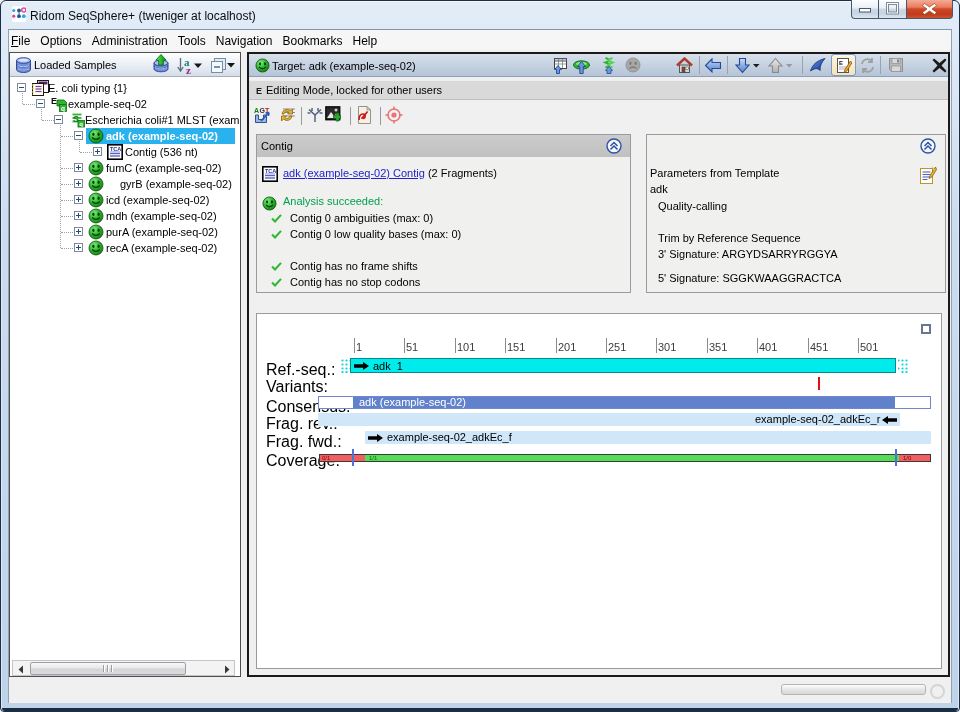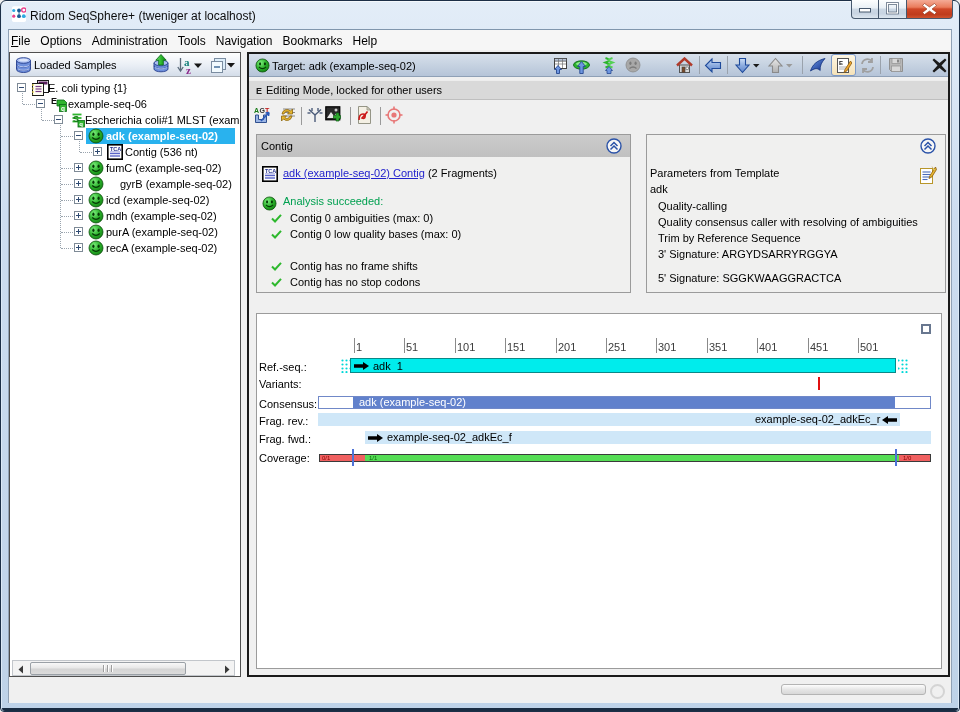--- a/index.html
+++ b/index.html
@@ -94,21 +94,21 @@
 
 
 .prow { position:absolute; left:3px; font-size:11px; white-space:nowrap; }
 
 
 #viewer { position:absolute; left:7px; top:259px; width:686px; height:356px; border:1px solid #9b9b9b; background:#fff; }
 #viewer-head { position:absolute; left:0; top:0; width:684px; height:21px;
   background:linear-gradient(180deg,#cbcbcb 0%,#c0c0c0 100%);
   font-size:11px; line-height:22px; padding-left:4px; }
 #vh-box { position:absolute; right:10px; top:10px; width:10px; height:10px; border:2px solid #68778f; }
-.vlabel { position:absolute; left:2px; font-size:11px; white-space:nowrap; }
+.vlabel { position:absolute; left:9px; font-size:16px; white-space:nowrap; }
 .rtick { position:absolute; width:1px; height:15px; background:#8a8a8a; top:24px; }
 .rlab { position:absolute; top:27px; font-size:11px; color:#3c3c3c; }
 
 
 #statusbar { position:absolute; left:9px; top:677px; width:942px; height:26px; background:#f0f0f0; }
 #progress { position:absolute; left:772px; top:7px; width:145px; height:11px; border:1px solid #b4b4b4; background:linear-gradient(180deg,#fdfdfd 0%,#e4e4e4 55%,#d8d8d8 100%); border-radius:3px; }
 #grip { position:absolute; left:921px; top:7px; width:15px; height:15px; border:2px solid #d4d4d4; border-radius:50%; background:transparent; }
 </style>
 </head>
 <body>
@@ -238,21 +238,21 @@
           <i></i>
         </span>
       <span class="tico" style="left:40px">
           <svg width="18" height="16" viewBox="0 0 18 16">
         <text x="1" y="8" font-size="9" font-weight="bold" fill="#111" font-family="Liberation Sans">E</text>
         <path d="M7 4 L14 4 L17 7 L14 10 L7 10 Z" fill="#2fb52f" stroke="#0d6a1a" stroke-width="0.8"></path>
         <rect x="9.5" y="8.5" width="7" height="7" fill="#2fb52f" stroke="#0d6a1a" stroke-width="0.8"></rect>
         <text x="13" y="14.5" font-size="6.5" font-weight="bold" fill="#fff" text-anchor="middle" font-family="Liberation Sans">q</text>
       </svg>
         </span>
-      <span style="position:absolute;left:58px">example-seq-06</span>
+      <span style="position:absolute;left:58px">example-seq-02</span>
     </div>
 
     <div class="trow" style="left:0;top:34px">
       <span class="texp" style="left:44px">
           <i></i>
         </span>
       <span class="tico" style="left:62px">
           <svg width="13" height="16" viewBox="0 0 13 16">
         <g stroke="#2fb52f" stroke-width="1.8">
               <line x1="0.5" y1="2.5" x2="9.5" y2="2.5"></line>
@@ -685,21 +685,20 @@
     <div class="chev" style="right:9px">
         <svg width="16" height="16" viewBox="0 0 16 16">
       <circle cx="8" cy="8" r="7" fill="#f6f6f6" stroke="#2a52a8" stroke-width="1.4"></circle>
       <path d="M4.5 8 L8 4.5 L11.5 8 M4.5 11.5 L8 8 L11.5 11.5" fill="none" stroke="#2a52a8" stroke-width="1.5"></path>
     </svg>
       </div>
     <div class="pbody" id="params-body">
       <div class="prow" style="top:9px">Parameters from Template</div>
       <div class="prow" style="top:25px">adk</div>
       <div class="prow" style="left:11px;top:42px">Quality-calling</div>
-      <div class="prow" style="left:11px;top:58px">Quality consensus caller with resolving of ambiguities</div>
       <div class="prow" style="left:11px;top:74px">Trim by Reference Sequence</div>
       <div class="prow" style="left:11px;top:90px">3' Signature: ARGYDSARRYRGGYA</div>
       <div class="prow" style="left:11px;top:114px">5' Signature: SGGKWAAGGRACTCA</div>
       <div class="abs" style="right:8px;top:8px">
           <svg width="18" height="19" viewBox="0 0 18 19">
         <rect x="1.5" y="2.5" width="12" height="15" fill="#fff" stroke="#b8962a" stroke-width="1"></rect>
         <g stroke="#4a6ab8" stroke-width="1.1">
               <line x1="3.5" y1="6" x2="11.5" y2="6"></line>
               <line x1="3.5" y1="8.5" x2="11.5" y2="8.5"></line>
               <line x1="3.5" y1="11" x2="11.5" y2="11"></line>

